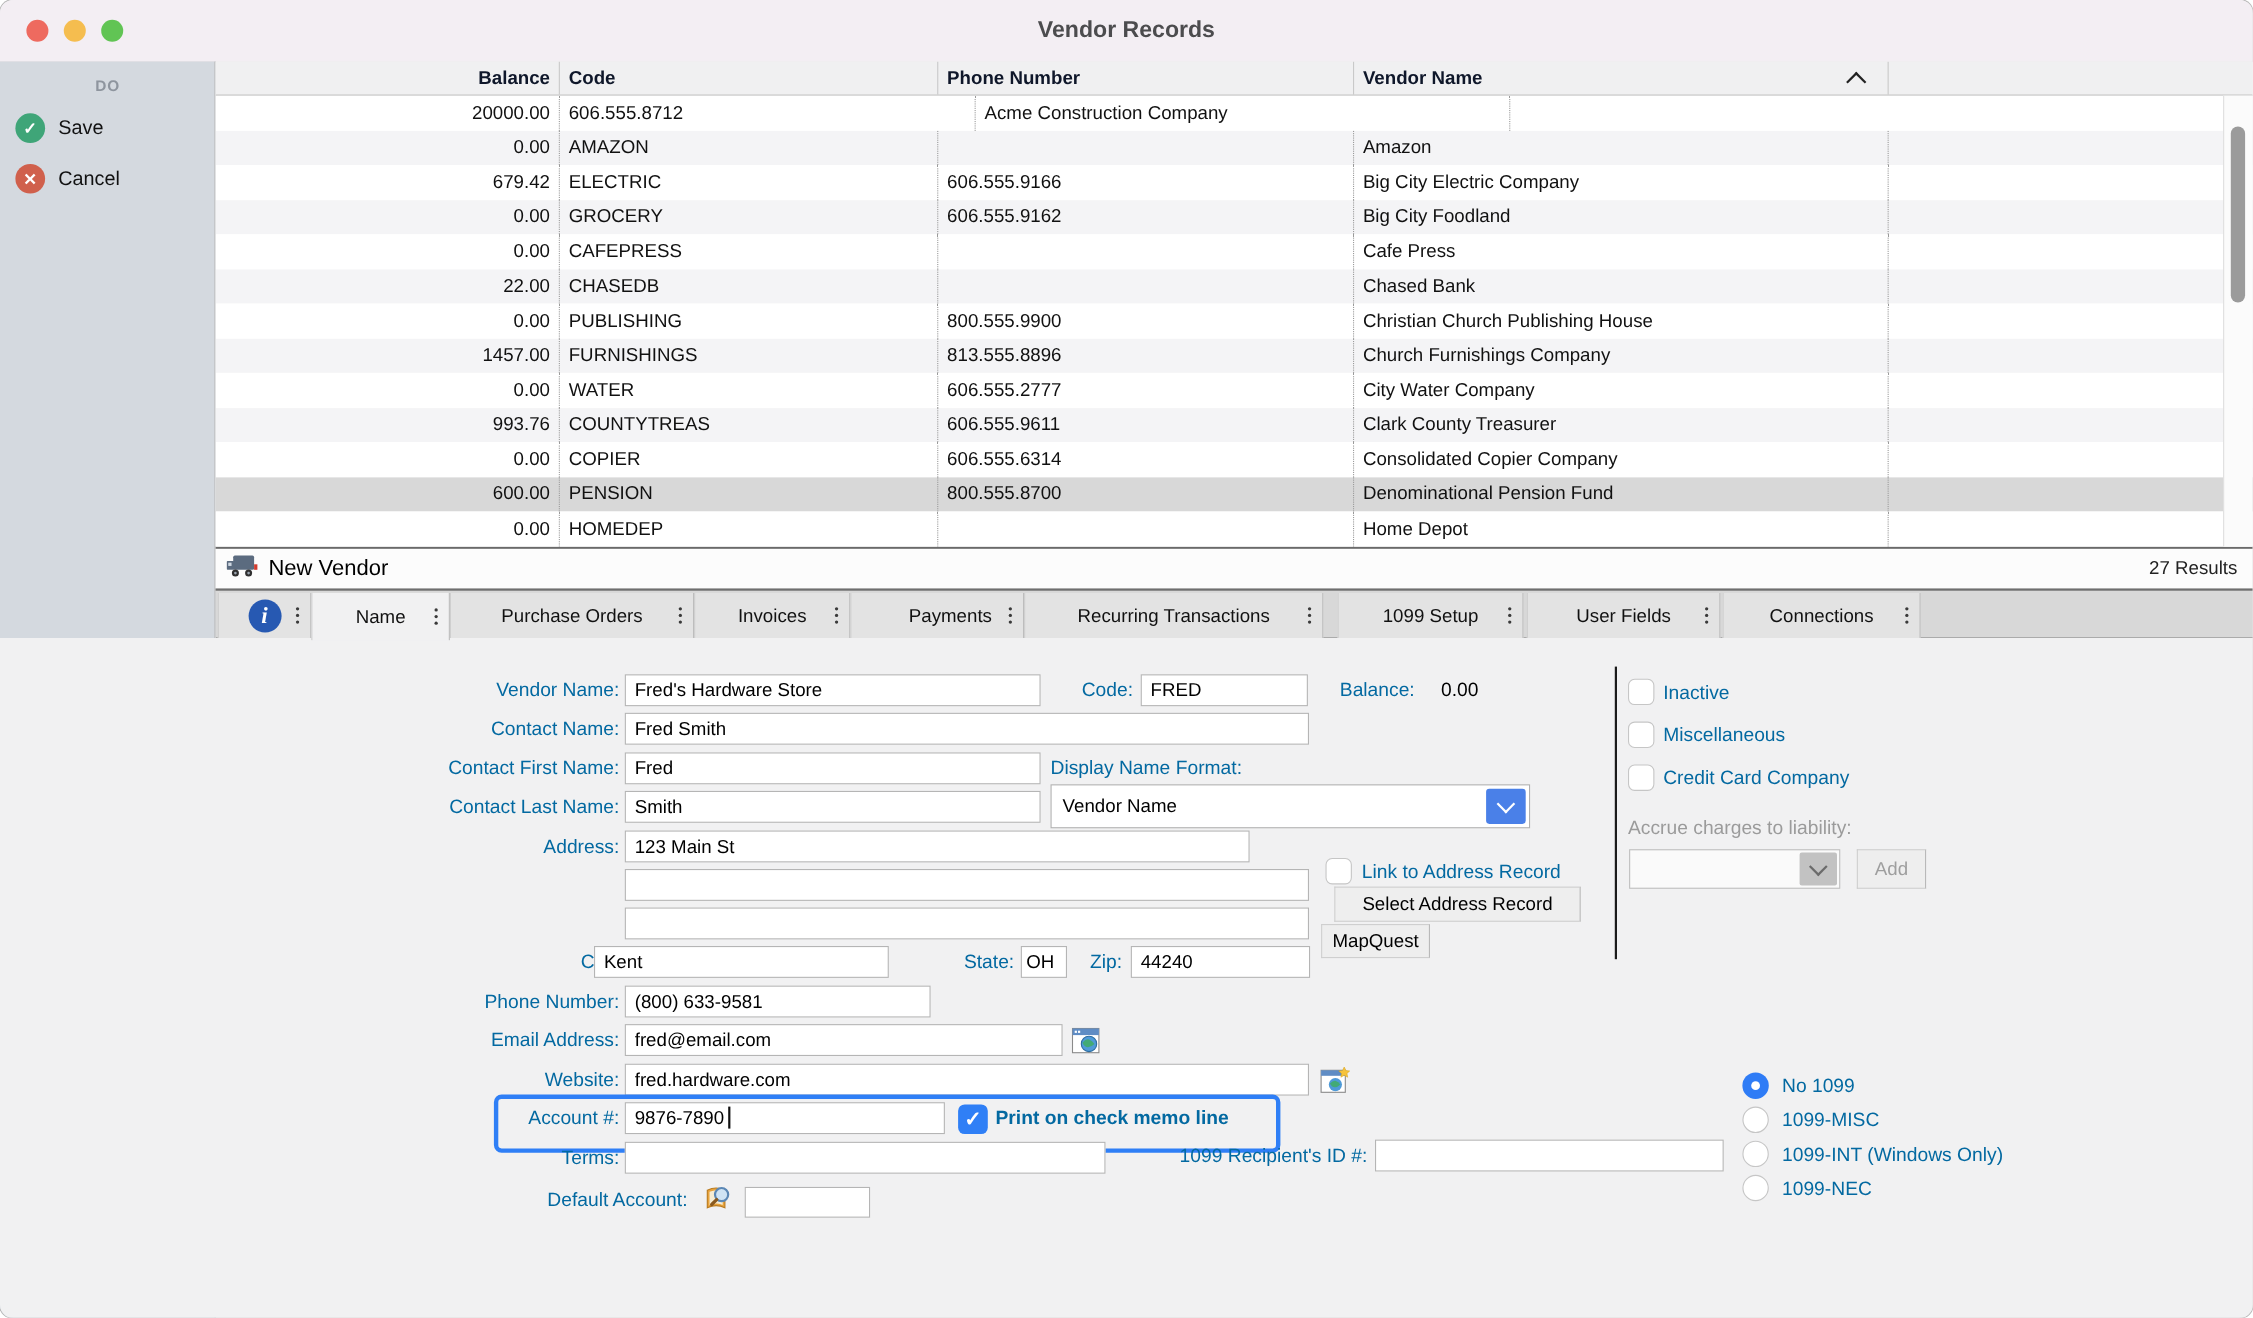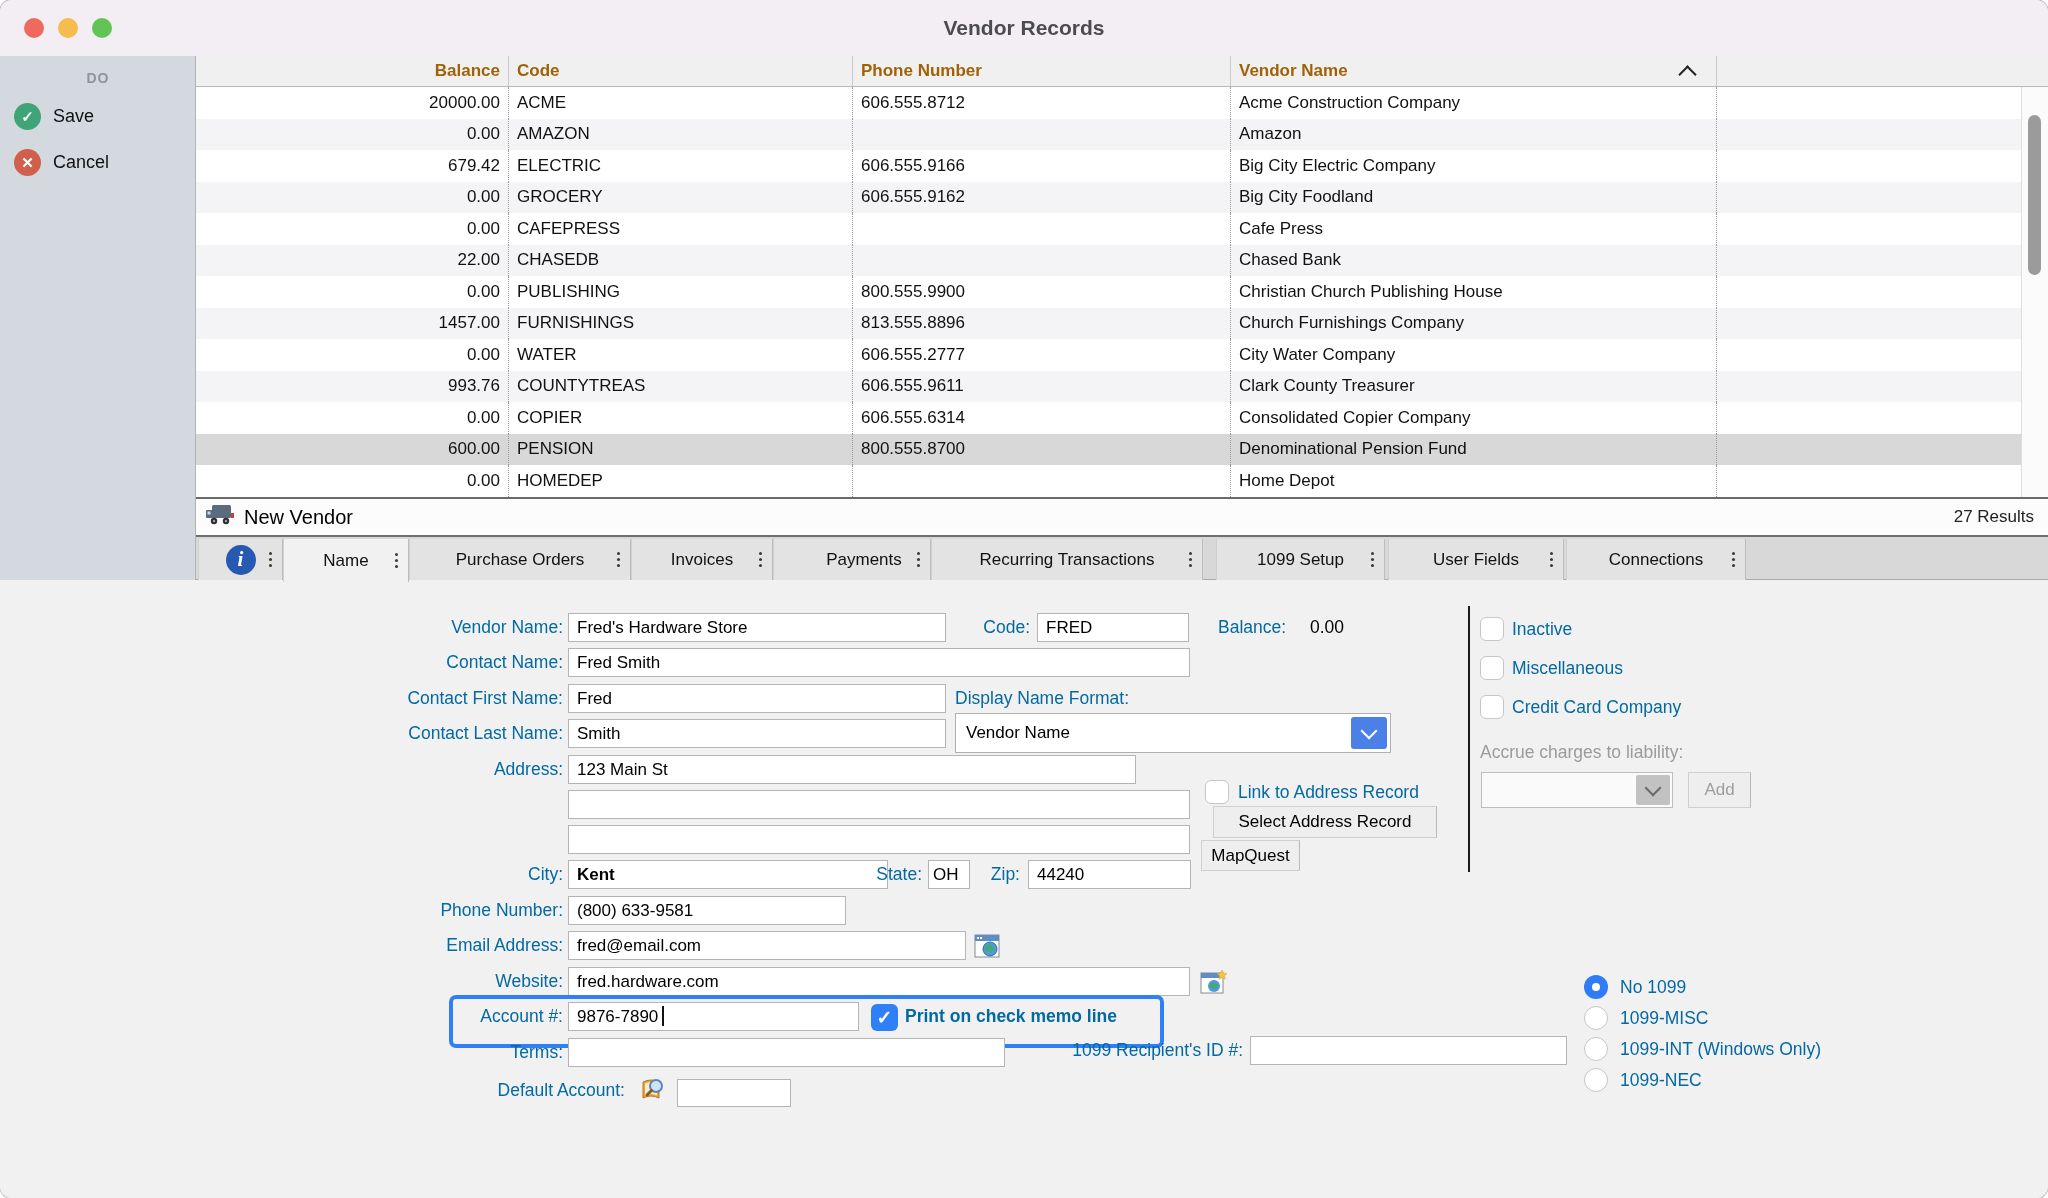--- a/index.html
+++ b/index.html
@@ -19,21 +19,21 @@
   .side-btn{position:absolute;left:14px;display:flex;align-items:center;gap:12px;cursor:default;}
   .side-btn .bicon{width:27px;height:27px;border-radius:50%;display:flex;align-items:center;justify-content:center;
                    color:#fff;font-size:15px;font-weight:700;}
   .side-btn .btxt{font-size:18px;color:#111;}
   .side-bottom{position:absolute;left:0;bottom:0;width:196px;height:52px;background:#d4d9df;border-top:2px solid #4c4c4c;}
   .side-bottom .bicon{width:26px;height:26px;font-size:17px;}
   
   .table-area{position:absolute;left:196px;top:56px;width:1852px;height:441px;background:#fff;overflow:hidden;
               border-bottom:2px solid #6a6a6a;box-sizing:content-box;}
   .thead{display:flex;height:31px;background:#f0f0f1;border-bottom:1px solid #b9b9b9;box-sizing:border-box;}
-  .th{display:flex;align-items:center;font-size:17px;font-weight:700;color:#a16207;box-sizing:border-box;padding:0 8px;}
+  .th{display:flex;align-items:center;font-size:17px;font-weight:700;color:#0f172a;box-sizing:border-box;padding:0 8px;}
   .trow{display:flex;height:31.5px;box-sizing:border-box;}
   .trow:nth-child(odd){background:#f4f4f6;}
   .trow:nth-child(even){background:#ffffff;}
   .trow.selected{background:#d8d8d8;}
   .td{display:flex;align-items:center;font-size:17px;color:#111;box-sizing:border-box;padding:0 8px;white-space:nowrap;overflow:hidden;}
   .c1{width:312px;justify-content:flex-end;}
   .c2{width:344px;}
   .c3{width:378px;}
   .c4{width:486px;}
   .c5{flex:1;}
@@ -120,21 +120,20 @@
       <div class="th c3">Phone Number</div>
       <div class="th c4">
         <span>Vendor Name</span>
         <span class="sort-caret"></span>
       </div>
       <div class="th c5"></div>
     </div>
 
     <div class="trow">
       <div class="td c1">20000.00</div>
-      <div class="td c2">ACME</div>
       <div class="td c3">606.555.8712</div>
       <div class="td c4">Acme Construction Company</div>
       <div class="td c5"></div>
     </div>
     <div class="trow">
       <div class="td c1">0.00</div>
       <div class="td c2">AMAZON</div>
       <div class="td c3"></div>
       <div class="td c4">Amazon</div>
       <div class="td c5"></div>
@@ -307,21 +306,21 @@
     <input class="inp" style="left: 568px; top: 175px; width: 568px;" value="123 Main St">
     <input class="inp" style="left: 568px; top: 210px; width: 622px;">
     <input class="inp" style="left: 568px; top: 245px; width: 622px;">
 
     <div class="cbx" style="left:1205px;top:200px;"></div>
     <div class="lbl left" style="left:1238px;top:198px;">Link to Address Record</div>
     <div class="btn" style="left:1213px;top:226px;width:224px;height:32px;">Select Address Record</div>
     <div class="btn" style="left:1201px;top:260px;width:99px;height:31px;">MapQuest</div>
 
     <div class="lbl" style="left:313px;top:280px;width:250px;">City:</div>
-    <input class="inp" style="left: 568px; top: 280px; width: 320px; font-weight: bold;" value="Kent">
+    <input class="inp" style="left: 540px; top: 280px; width: 268px;" value="Kent">
     <div class="lbl" style="left:830px;top:280px;width:92px;">State:</div>
     <input class="inp" style="left: 928px; top: 280px; width: 42px; padding: 0px 4px;" value="OH">
     <div class="lbl" style="left:975px;top:280px;width:45px;">Zip:</div>
     <input class="inp" style="left: 1028px; top: 280px; width: 163px;" value="44240">
 
     <div class="lbl" style="left:313px;top:316px;width:250px;">Phone Number:</div>
     <input class="inp" style="left: 568px; top: 316px; width: 278px;" value="(800) 633-9581">
 
     <div class="lbl" style="left:313px;top:351px;width:250px;">Email Address:</div>
     <input class="inp" style="left: 568px; top: 351px; width: 398px;" value="fred@email.com">

